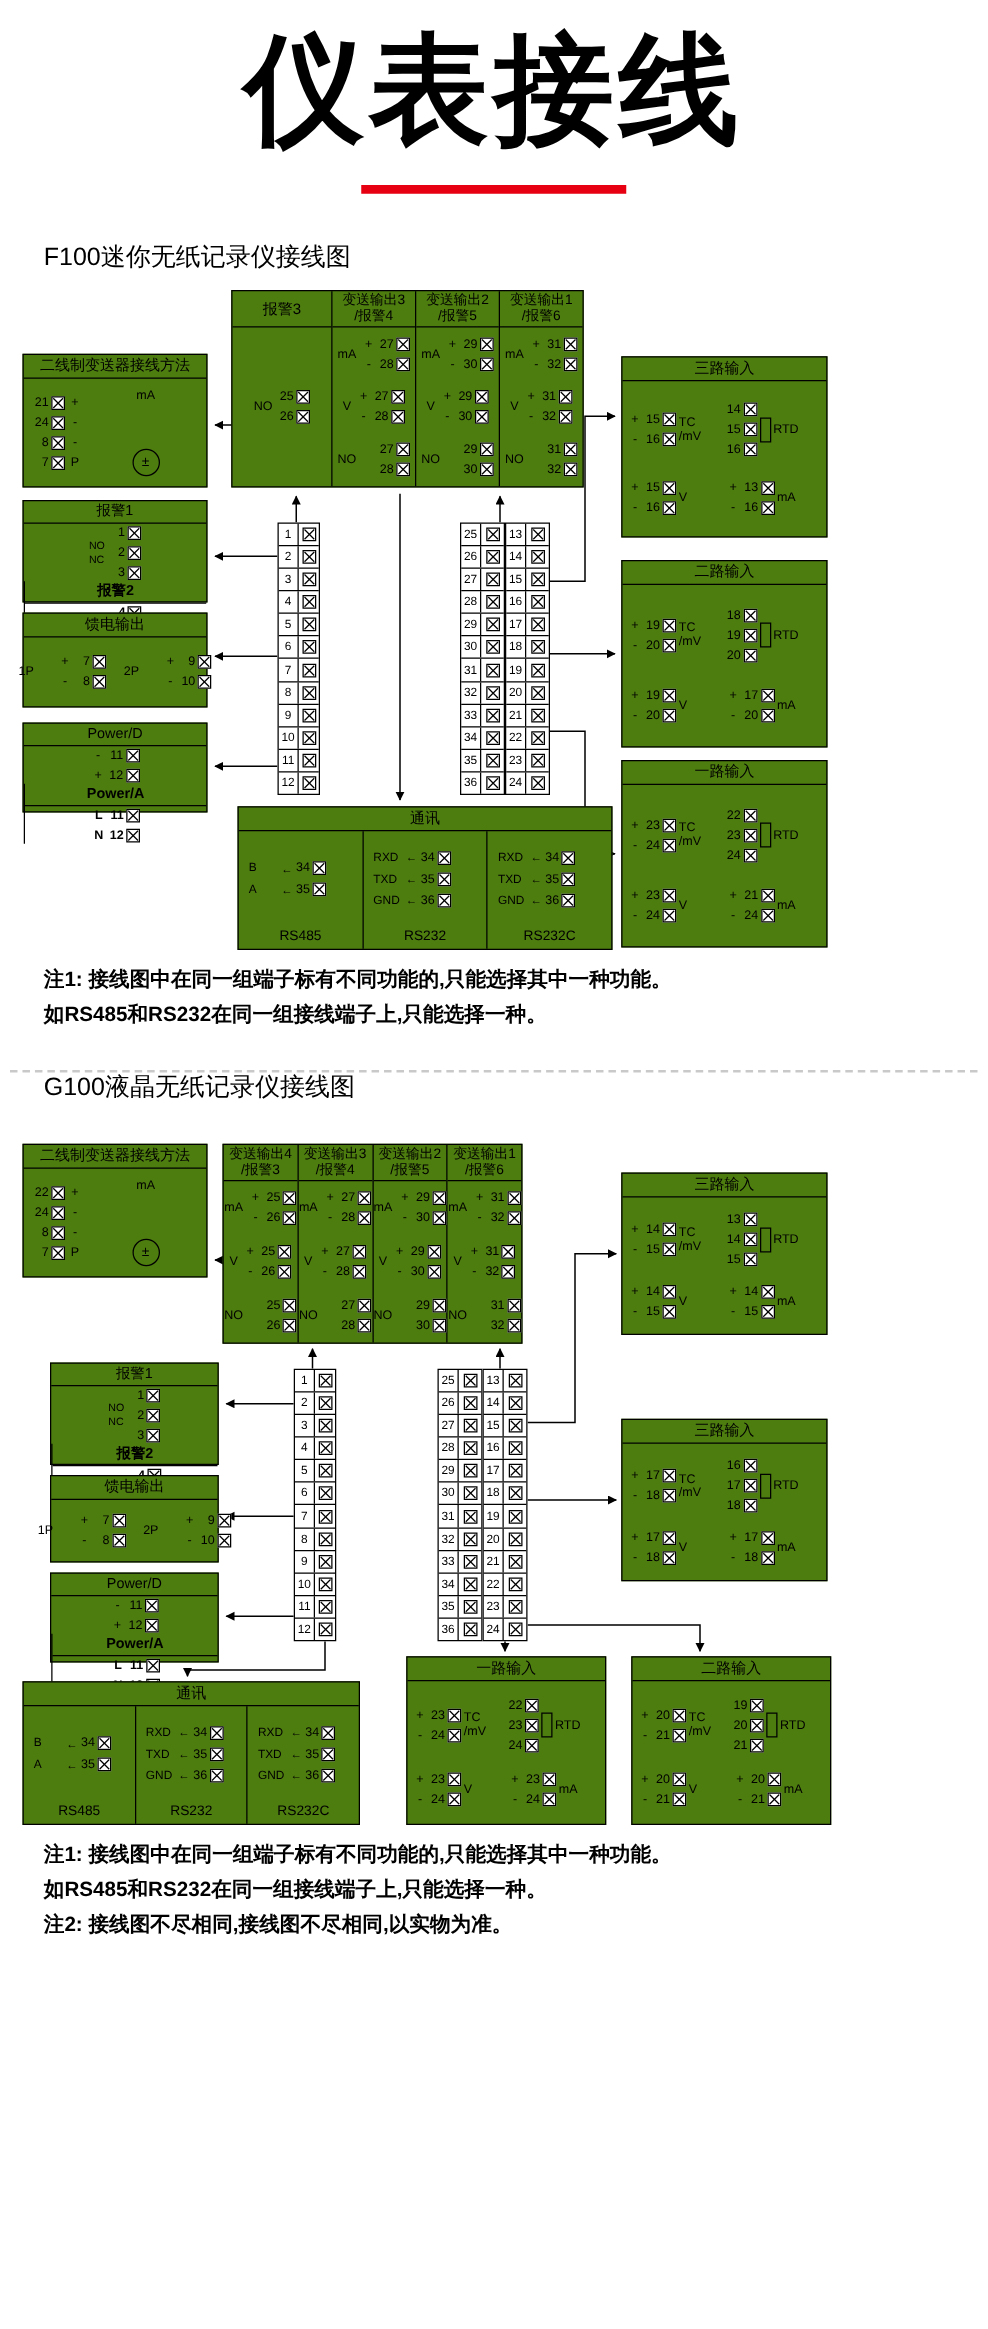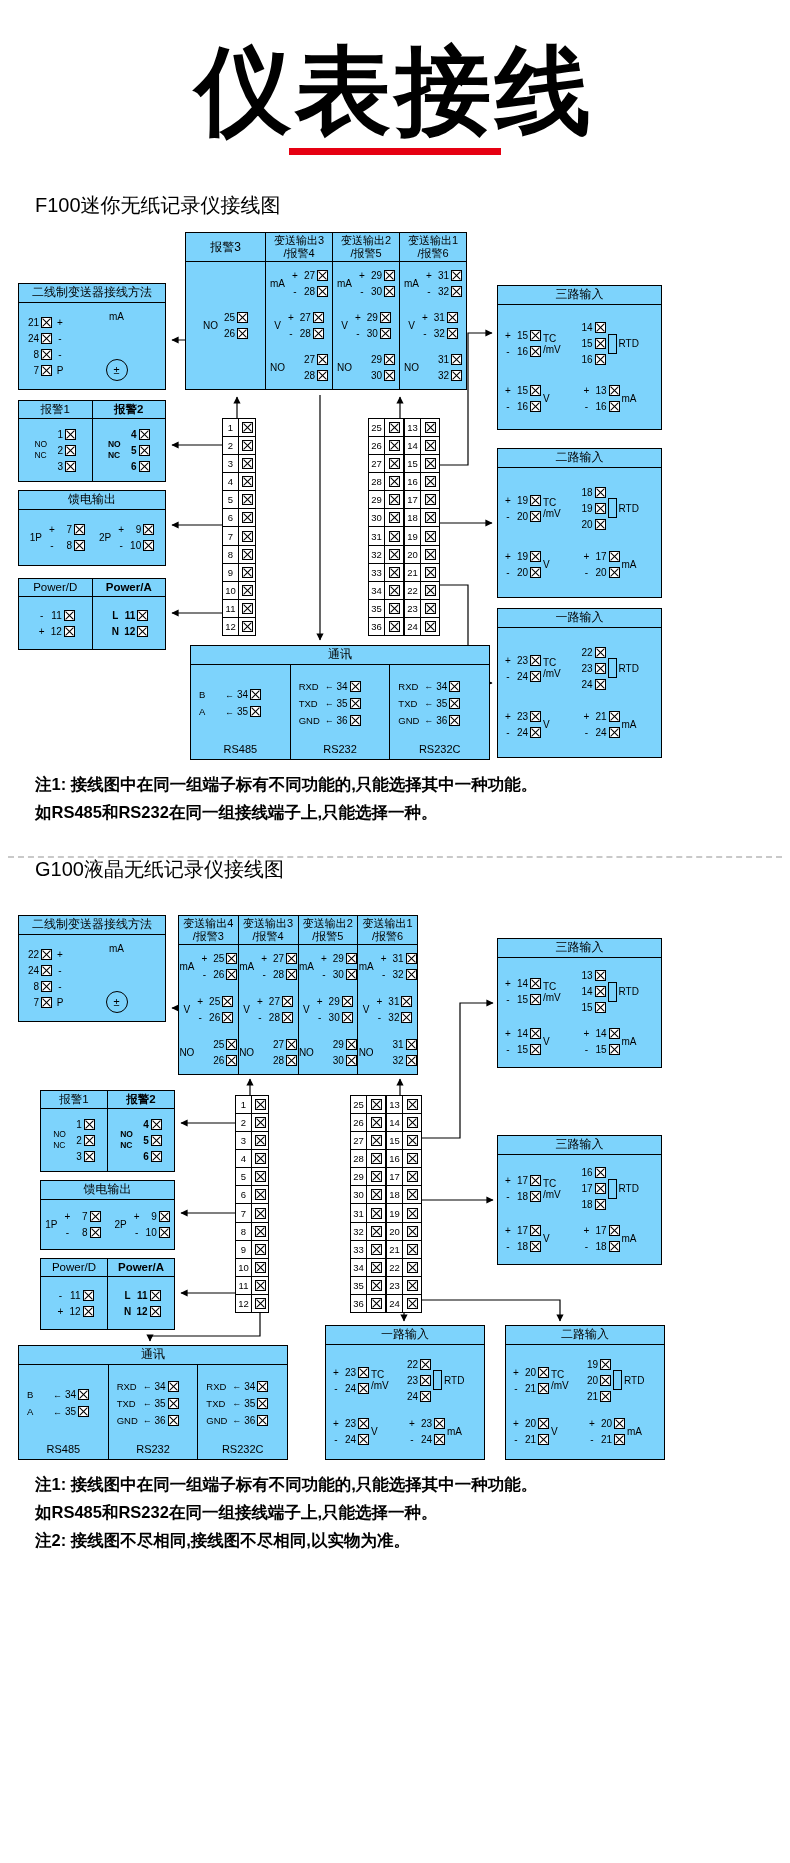--- a/index.html
+++ b/index.html
@@ -1,25 +1,25 @@
 <!DOCTYPE html>
 <html><head>
 <meta charset="utf-8">
 <style>
   html,body{margin:0;padding:0;background:#fff;}
   .page{position:relative;width:790px;height:1863px;background:#fff;overflow:hidden;
         font-family:"Liberation Sans",sans-serif;color:#000;}
-  .main-title{position:absolute;top:28px;left:0;width:100%;text-align:center;
+  .main-title{position:absolute;top:9px;left:0;width:100%;text-align:center;
               font-size:96px;font-weight:900;margin:0;letter-spacing:4px;}
   .red-bar{position:absolute;top:148px;left:289px;width:212px;height:7px;background:#e60012;}
   .sec-heading{position:absolute;left:35px;font-size:20px;font-weight:500;}
   .diagram{position:absolute;left:0;width:790px;}
   .wires{position:absolute;left:0;top:0;}
   .wire{stroke:#000;stroke-width:1.2;fill:none;}
-  .box{position:absolute;border:1px solid #000;box-sizing:border-box;background:#7dd3fc;
+  .box{position:absolute;border:1px solid #000;box-sizing:border-box;background:#4d7c0f;
        display:flex;flex-direction:column;}
   .box-title{border-bottom:1px solid #000;text-align:center;font-size:12px;line-height:17px;
              height:18px;flex:none;overflow:hidden;white-space:nowrap;}
   .trow{display:flex;align-items:center;gap:2px;height:14px;}
   .num{font-size:10px;min-width:12px;text-align:right;}
   .sign{font-size:10px;width:12px;text-align:center;flex:none;}
   .term{width:11px;height:11px;border:1px solid #000;position:relative;flex:none;box-sizing:border-box;background:#fff;}
   .term::before,.term::after{content:"";position:absolute;left:-1px;top:4px;width:11px;height:1px;background:#000;}
   .term::before{transform:rotate(45deg);}
   .term::after{transform:rotate(-45deg);}
@@ -37,29 +37,29 @@
   .a3body{flex:1;display:flex;align-items:center;justify-content:center;gap:5px;}
   .outcols{display:flex;flex:1;}
   .outcol{flex:1;display:flex;flex-direction:column;min-width:0;}
   .outcol + .outcol{border-left:1px solid #000;}
   .outcol-head{border-bottom:1px solid #000;text-align:center;font-size:11px;line-height:1.2;
                padding:1px 0;height:29px;box-sizing:border-box;overflow:hidden;}
   .outcol-head.single{display:flex;align-items:center;justify-content:center;font-size:12px;}
   .ogroup{flex:1;display:flex;align-items:center;justify-content:center;gap:4px;}
   .olabel{font-size:10px;}
   
-  .cells{flex-direction:row;}
+  .cells{flex-direction:column;}
   .acell{flex:1;display:flex;flex-direction:column;min-width:0;}
   .acell + .acell{border-left:1px solid #000;font-weight:bold;}
   .acell-title{border-bottom:1px solid #000;text-align:center;font-size:11.5px;line-height:16px;height:17px;white-space:nowrap;overflow:hidden;}
   .acell-body{flex:1;display:flex;align-items:center;justify-content:center;gap:4px;}
   .asym{display:flex;flex-direction:column;font-size:8.5px;line-height:1.3;}
   
   .feedbody{flex:1;display:flex;align-items:center;justify-content:center;gap:14px;}
-  .fgroup{display:flex;align-items:center;gap:4px;}
+  .fgroup{display:flex;align-items:center;gap:19px;}
   .flabel{font-size:10px;}
   
   .strip{position:absolute;border:1px solid #000;box-sizing:border-box;display:flex;
          flex-direction:column;background:#fff;}
   .srow{flex:1;display:flex;align-items:stretch;border-bottom:1px solid #000;min-height:0;}
   .srow:last-child{border-bottom:none;}
   .srow .num{width:15px;min-width:0;border-right:1px solid #000;display:flex;align-items:center;
              justify-content:center;font-size:9.5px;text-align:center;}
   .srow .sq{flex:1;display:flex;align-items:center;justify-content:center;}
   

